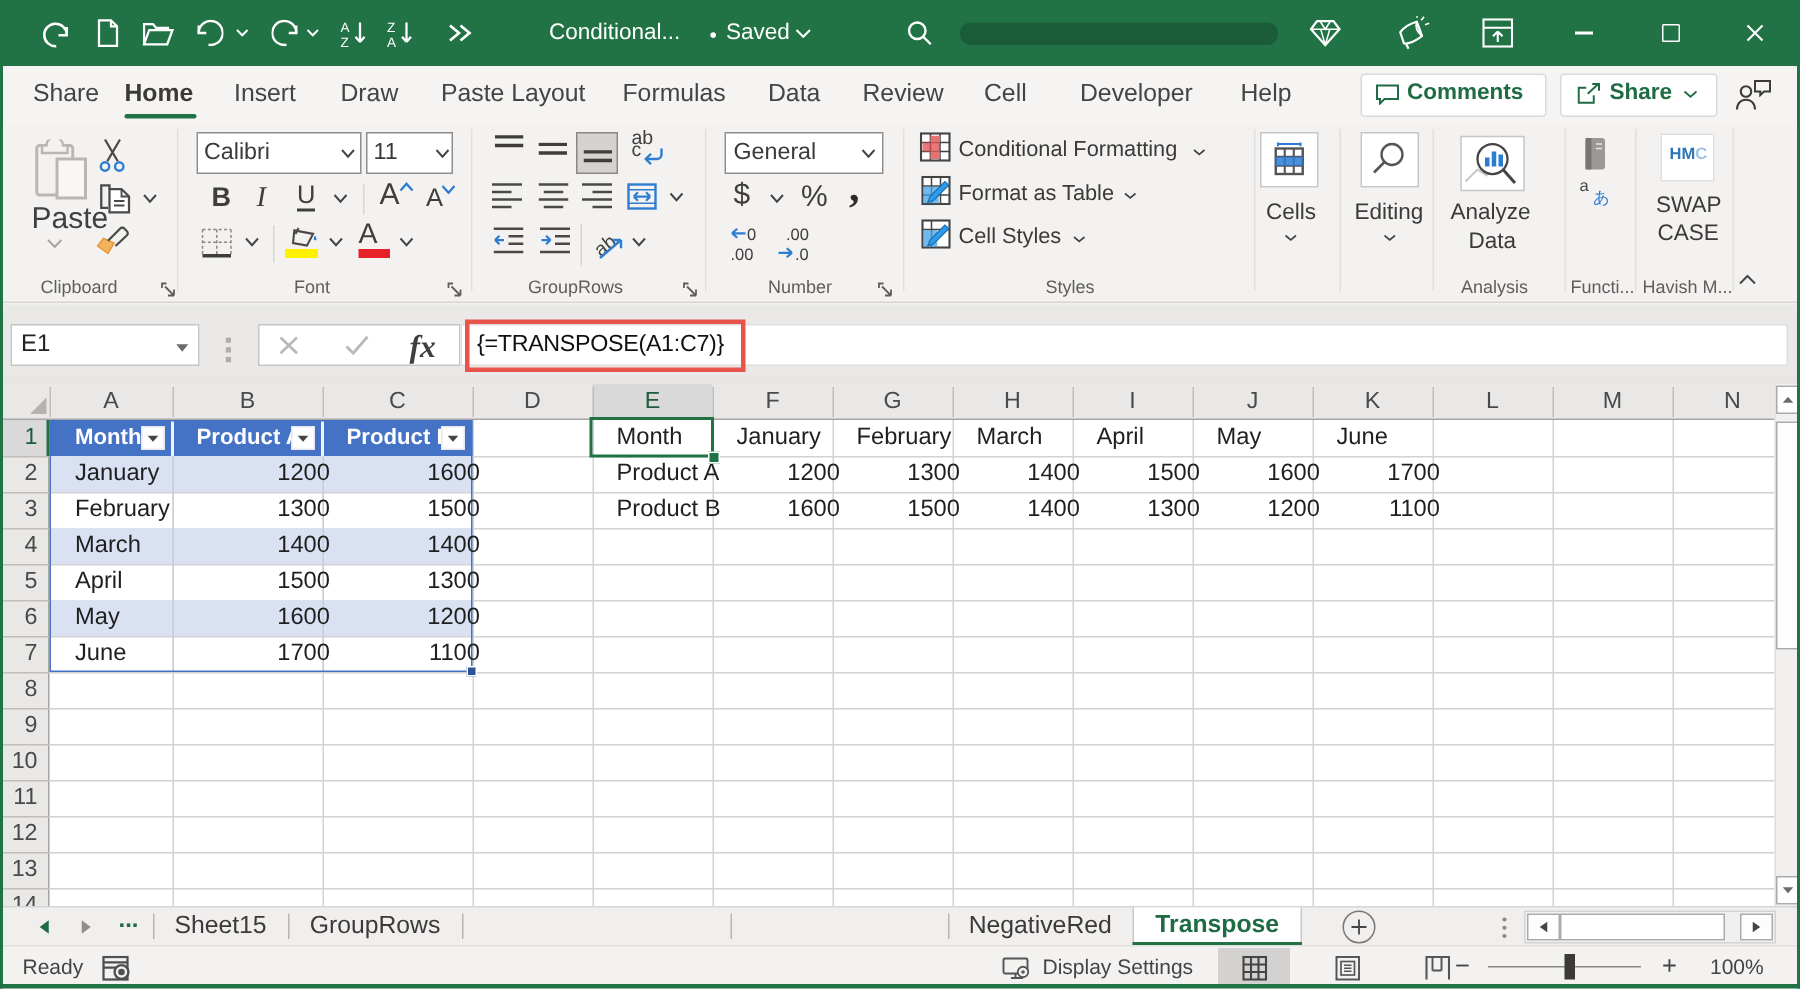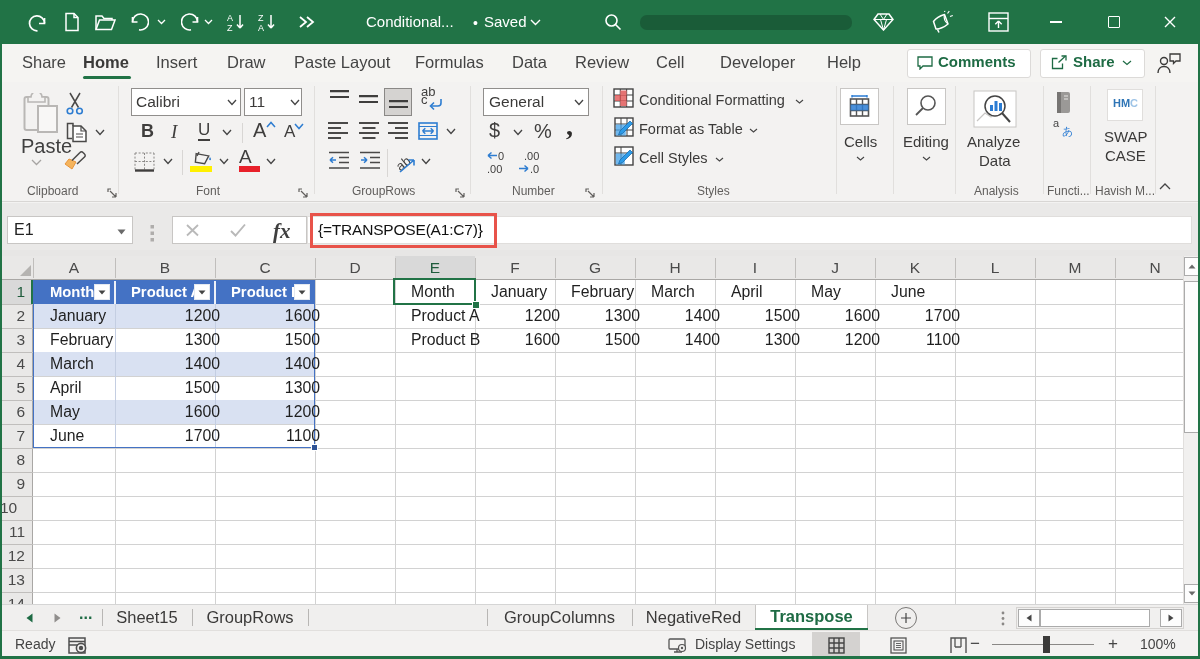--- a/index.html
+++ b/index.html
@@ -489,21 +489,21 @@
 <div class="a" style="left:0;top:120px;width:25px;height:24px;line-height:24px;text-align:right;font-size:15.5px;color:#4A4A4A;">5</div>
 <div class="a" style="left:2px;top:144px;width:31px;height:1px;background:#C0BEBC;"></div>
 <div class="a" style="left:0;top:144px;width:25px;height:24px;line-height:24px;text-align:right;font-size:15.5px;color:#4A4A4A;">6</div>
 <div class="a" style="left:2px;top:168px;width:31px;height:1px;background:#C0BEBC;"></div>
 <div class="a" style="left:0;top:168px;width:25px;height:24px;line-height:24px;text-align:right;font-size:15.5px;color:#4A4A4A;">7</div>
 <div class="a" style="left:2px;top:192px;width:31px;height:1px;background:#C0BEBC;"></div>
 <div class="a" style="left:0;top:192px;width:25px;height:24px;line-height:24px;text-align:right;font-size:15.5px;color:#4A4A4A;">8</div>
 <div class="a" style="left:2px;top:216px;width:31px;height:1px;background:#C0BEBC;"></div>
 <div class="a" style="left:0;top:216px;width:25px;height:24px;line-height:24px;text-align:right;font-size:15.5px;color:#4A4A4A;">9</div>
 <div class="a" style="left:2px;top:240px;width:31px;height:1px;background:#C0BEBC;"></div>
-<div class="a" style="left:0;top:240px;width:25px;height:24px;line-height:24px;font-size:15.5px;color:#4A4A4A;">10</div>
+<div class="a" style="left:0;top:240px;width:25px;height:24px;line-height:24px;text-align:right;font-size:15.5px;color:#4A4A4A;">10</div>
 <div class="a" style="left:2px;top:264px;width:31px;height:1px;background:#C0BEBC;"></div>
 <div class="a" style="left:0;top:264px;width:25px;height:24px;line-height:24px;text-align:right;font-size:15.5px;color:#4A4A4A;">11</div>
 <div class="a" style="left:2px;top:288px;width:31px;height:1px;background:#C0BEBC;"></div>
 <div class="a" style="left:0;top:288px;width:25px;height:24px;line-height:24px;text-align:right;font-size:15.5px;color:#4A4A4A;">12</div>
 <div class="a" style="left:2px;top:312px;width:31px;height:1px;background:#C0BEBC;"></div>
 <div class="a" style="left:0;top:312px;width:25px;height:24px;line-height:24px;text-align:right;font-size:15.5px;color:#4A4A4A;">13</div>
 <div class="a" style="left:2px;top:336px;width:31px;height:1px;background:#C0BEBC;"></div>
 <div class="a" style="left:0;top:336px;width:25px;height:24px;line-height:24px;text-align:right;font-size:15.5px;color:#4A4A4A;">14</div>
 
 <div class="a gl" style="left:115px;top:24px;width:1px;height:324px;"></div>
@@ -617,21 +617,20 @@
 <svg class="a" style="left:53px;top:8px;" width="9" height="10" viewBox="0 0 9 10">
         <path d="M1.5 0.5 L7.5 5 L1.5 9.5z" fill="#908E8C"></path>
       </svg>
 <div class="a" style="left:79px;top:0px;font-size:16px;color:#1E6B44;font-weight:bold;">...</div>
 <div class="a" style="left:102px;top:4px;width:1px;height:17px;background:#B8B6B4;"></div>
 <div class="a" style="left:102px;top:0;width:90px;height:25px;line-height:25px;text-align:center;font-size:16.5px;color:#3b3a39;">Sheet15</div>
 <div class="a" style="left:192px;top:4px;width:1px;height:17px;background:#B8B6B4;"></div>
 <div class="a" style="left:192px;top:0;width:116px;height:25px;line-height:25px;text-align:center;font-size:16.5px;color:#3b3a39;">GroupRows</div>
 <div class="a" style="left:308px;top:4px;width:1px;height:17px;background:#B8B6B4;"></div>
 <div class="a" style="left:487px;top:4px;width:1px;height:17px;background:#B8B6B4;"></div>
-<div class="a" style="left:487px;top:0;width:145px;height:25px;line-height:25px;text-align:center;font-size:16.5px;color:#3b3a39;">GroupColumns</div>
 <div class="a" style="left:632px;top:4px;width:1px;height:17px;background:#B8B6B4;"></div>
 <div class="a" style="left:632px;top:0;width:123px;height:25px;line-height:25px;text-align:center;font-size:16.5px;color:#3b3a39;">NegativeRed</div>
 <div class="a" style="left:755px;top:0;width:113px;height:26px;background:#fff;border-left:1px solid #C8C6C4;border-right:1px solid #C8C6C4;box-sizing:border-box;"></div>
 <div class="a" style="left:755px;top:0;width:113px;height:23px;line-height:23px;text-align:center;font-size:16.5px;color:#1E6B44;font-weight:bold;">Transpose</div>
 <div class="a" style="left:755px;top:23px;width:113px;height:3px;background:#217346;"></div>
 <div class="a" style="left:895px;top:2px;width:22px;height:22px;border:1px solid #7A7876;border-radius:50%;box-sizing:border-box;"></div>
 <svg class="a" style="left:900px;top:7px;" width="12" height="12" viewBox="0 0 12 12">
         <path d="M6 1 v10 M1 6 h10" stroke="#444" stroke-width="1.2"></path>
       </svg>
 <svg class="a" style="left:1001px;top:6px;" width="4" height="15" viewBox="0 0 4 15">

